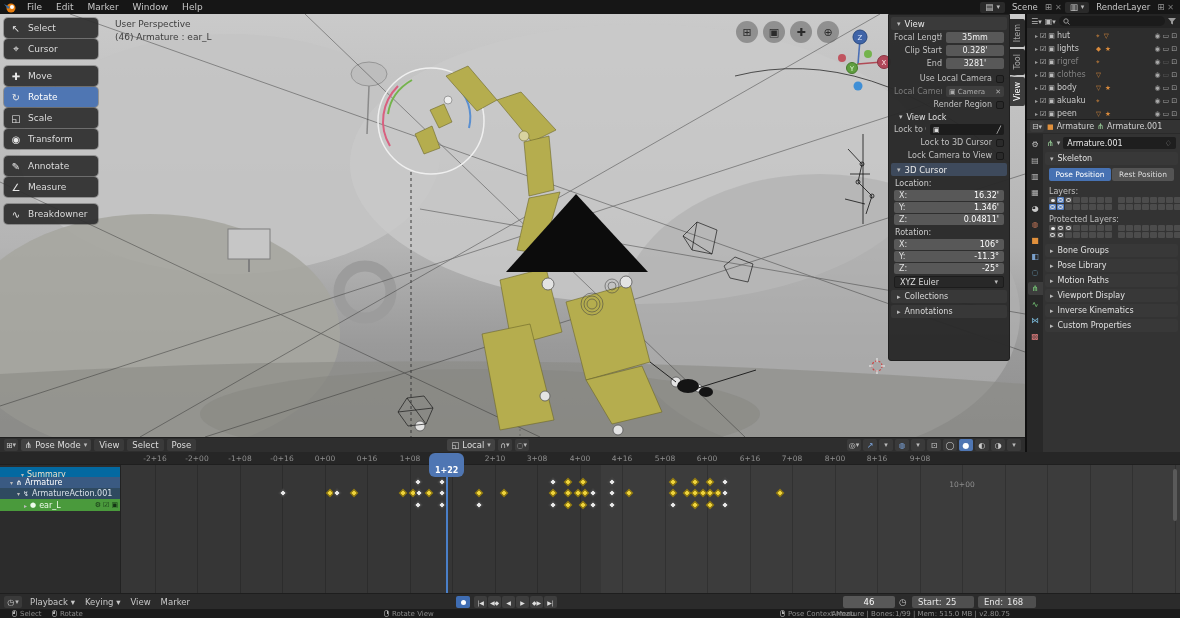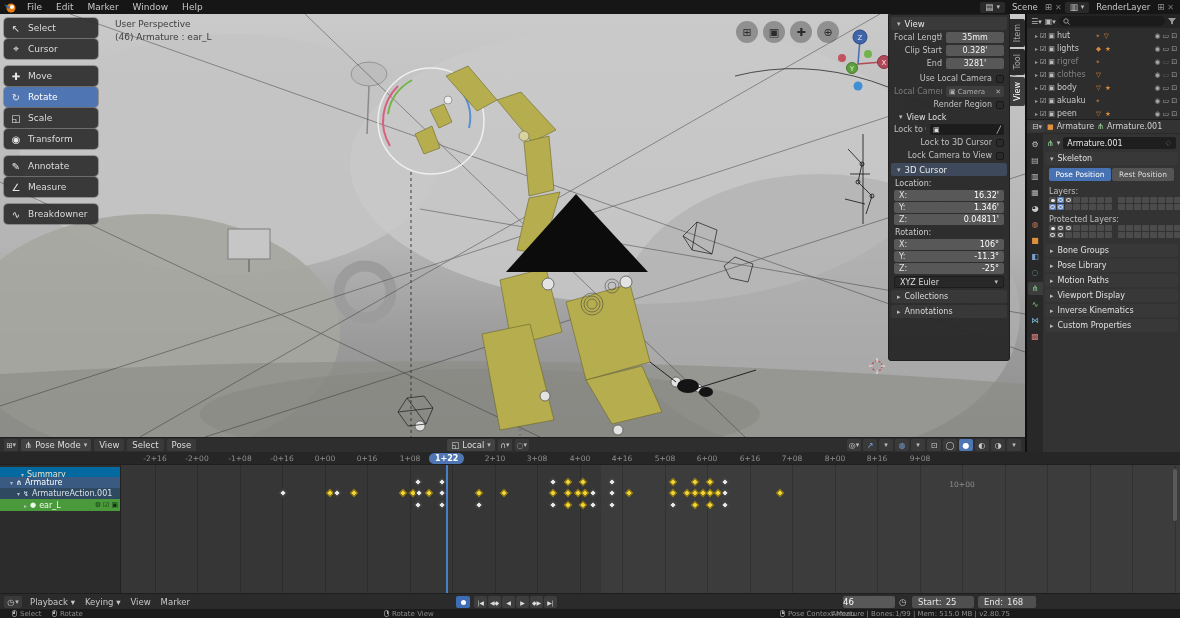--- a/index.html
+++ b/index.html
@@ -129,21 +129,21 @@
   .lcell i{position:absolute;display:block}
   .lcell i.d{inset:1px;border:1px solid #ddd;border-radius:50%}
   .lcell i.f{inset:1.5px;background:#eee;border-radius:50%}
 
   
   .timeline{position:absolute;top:452px;left:0;width:1180px;height:141px;background:#363636;overflow:hidden}
   .ruler{position:absolute;left:0;top:0;width:1180px;height:13px;background:#262626;border-bottom:1px solid #1f1f1f}
   .rlabel{position:absolute;top:2px;transform:translateX(-50%);font-size:7.5px;color:#8f8f8f}
   .gridline{position:absolute;top:13px;width:1px;height:128px;background:rgba(0,0,0,.18)}
   .lightband{position:absolute;left:601px;top:13px;width:579px;height:128px;background:rgba(255,255,255,.03)}
-  .cf-pill{position:absolute;top:1px;left:429px;height:11px;padding:0 6px;background:#4f76b3;
+  .cf-pill{position:absolute;top:1px;left:429px;height:11px;padding:12px 6px;background:#4f76b3;
     border-radius:6px;color:#fff;font-size:8px;font-weight:bold;line-height:11px;z-index:6}
   .playhead{position:absolute;left:446px;top:13px;width:2px;height:128px;background:#4a7fc8;z-index:5}
   .tracks-left{position:absolute;left:0;top:13px;width:121px;height:128px;background:#2c2c2c;
     border-right:1px solid #222;z-index:4}
   .ch{position:absolute;left:0;width:120px;display:flex;align-items:center;gap:3px;font-size:8px;
     white-space:nowrap;overflow:hidden}
   .ch .tri{font-size:6px}
   .ch-ic{font-size:7px}
   .ch-tools{margin-left:auto;display:flex;gap:2px;align-items:center;padding-right:2px;font-size:7px;color:#143314}
   .key{position:absolute;width:6px;height:6px;transform:rotate(45deg);background:#e8e8e8;
@@ -158,21 +158,21 @@
   .pb-menu{padding:0 2px}
   .pb-ic{width:18px;height:12px;background:#3a3a3a;border-radius:2px;display:flex;align-items:center;
     justify-content:center;gap:1px;font-size:8px}
   .rec-btn{position:absolute;left:456px;top:2px;width:14px;height:12px;background:#3f6db3;border-radius:2px;
     display:flex;align-items:center;justify-content:center}
   .rec-dot{width:5px;height:5px;border-radius:50%;background:#fff}
   #transport{position:absolute;left:474px;top:2px;display:flex;gap:1px}
   .tr-btn{width:13px;height:12px;background:#3e3e3e;border-radius:2px;color:#ddd;font-size:6px;
     display:flex;align-items:center;justify-content:center}
   .frame-field{position:absolute;left:843px;top:2px;width:52px;height:12px;background:#585858;
-    border-radius:2px;line-height:12px;color:#fff}
+    border-radius:2px;text-align:center;line-height:12px;color:#fff}
   .clock-ic{position:absolute;left:899px;top:2px;color:#bbb;font-size:9px;line-height:12px}
   .range-pill{position:absolute;top:2px;height:12px;background:#4f4f4f;border-radius:2px;
     display:flex;align-items:center;gap:4px;padding:0 6px;color:#e8e8e8}
   #start-pill{left:912px;width:62px}
   #end-pill{left:978px;width:58px}
 
   
   .statusbar{position:absolute;top:609px;left:0;width:1180px;height:9px;background:#1b1b1b;
     font-size:7px;color:#8b8b8b}
   .hint{position:absolute;top:0px;display:flex;align-items:center;gap:3px;height:9px}

